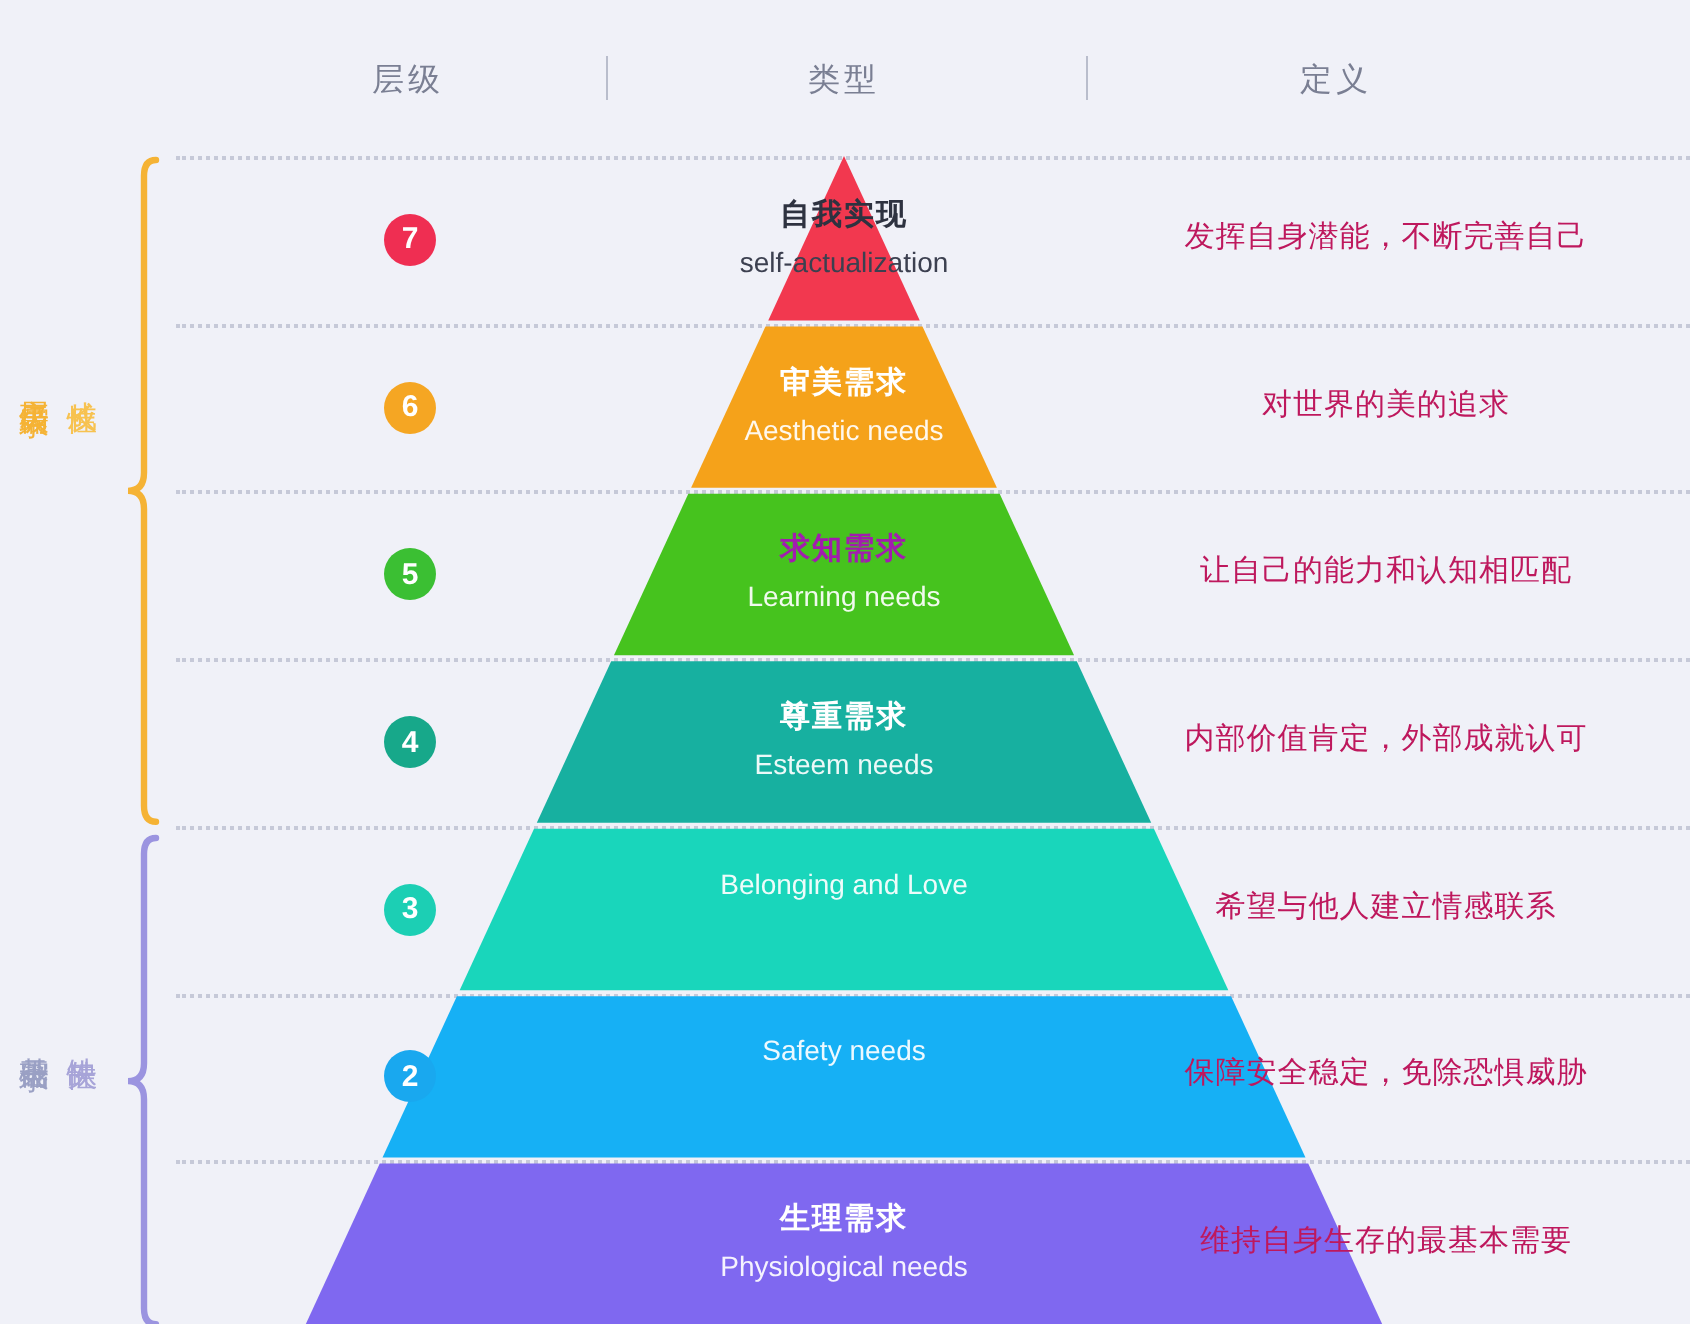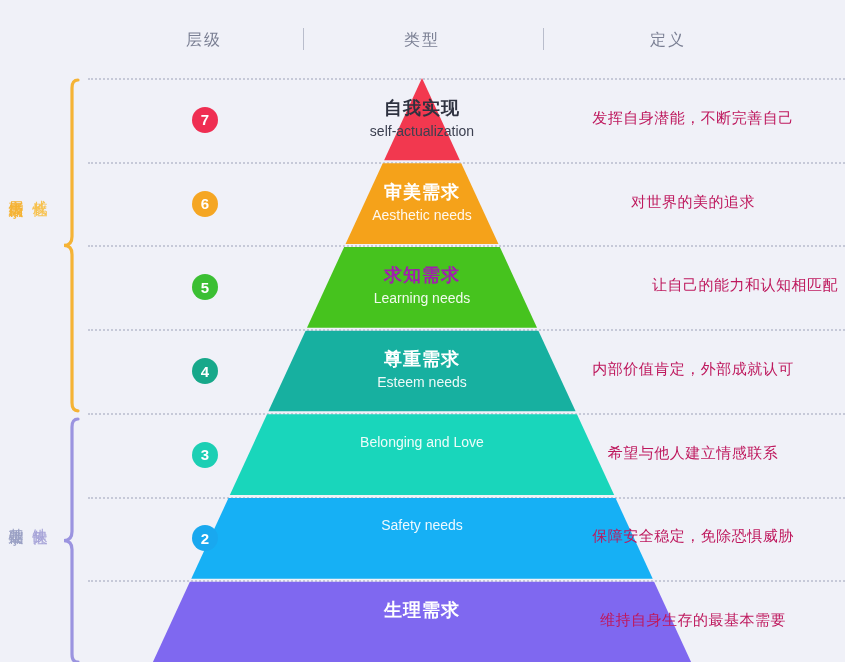--- a/index.html
+++ b/index.html
@@ -107,21 +107,21 @@
   }
 
   .tier-label {
     position: absolute;
     width: 400px;
     left: 222px;
     text-align: center;
     pointer-events: none;
   }
   .tier-cn {
-    font-size: 18px;
+    font-size: 15px;
     font-weight: bold;
     letter-spacing: 1px;
     line-height: 24px;
   }
   .tier-en {
     font-size: 14px;
     line-height: 20px;
     margin-top: 1px;
   }
 
@@ -198,36 +198,37 @@
       <div class="tier-label" style="top: 163.571px;">
         <div class="tier-cn" style="color: rgb(255, 255, 255);">审美需求</div>
         <div class="tier-en" style="color: rgba(255, 255, 255, 0.92); text-align: center;">Aesthetic needs</div>
       </div>
       <div class="definition" style="top: 176.571px;">对世界的美的追求</div>
       <div class="badge" style="top: 258.286px; background: rgb(59, 191, 51);">5</div>
       <div class="tier-label" style="top: 247.286px;">
         <div class="tier-cn" style="color: #a21caf;">求知需求</div>
         <div class="tier-en" style="color: rgba(255, 255, 255, 0.92);">Learning needs</div>
       </div>
-      <div class="definition" style="top: 260.286px; text-align: right;">让自己的能力和认知相匹配</div>
+      <div class="definition" style="top: 260.286px;">让自己的能力和认知相匹配</div>
       <div class="badge" style="top: 342px; background: rgb(23, 168, 138);">4</div>
       <div class="tier-label" style="top: 331px;">
         <div class="tier-cn" style="color: rgb(255, 255, 255);">尊重需求</div>
         <div class="tier-en" style="color: rgba(255, 255, 255, 0.92);">Esteem needs</div>
       </div>
       <div class="definition" style="top: 344px;">内部价值肯定，外部成就认可</div>
       <div class="badge" style="top: 425.714px; background: rgb(28, 207, 180);">3</div>
       <div class="tier-label" style="top: 414.714px;">
         <div class="tier-en" style="color: rgba(255, 255, 255, 0.92);">Belonging and Love</div>
       </div>
       <div class="definition" style="top: 427.714px;">希望与他人建立情感联系</div>
       <div class="badge" style="top: 509.429px; background: rgb(25, 168, 239);">2</div>
       <div class="tier-label" style="top: 498.429px;">
         <div class="tier-en" style="color: rgba(255, 255, 255, 0.92);">Safety needs</div>
       </div>
       <div class="definition" style="top: 511.429px;">保障安全稳定，免除恐惧威胁</div>
       <div class="tier-label" style="top: 582.143px;">
         <div class="tier-cn" style="color: rgb(255, 255, 255);">生理需求</div>
+        <div class="tier-en" style="color: rgba(255, 255, 255, 0.92);">Physiological needs</div>
       </div>
       <div class="definition" style="top: 595.143px;">维持自身生存的最基本需要</div>
     </div>
 
 </div>
 
 </body></html>

